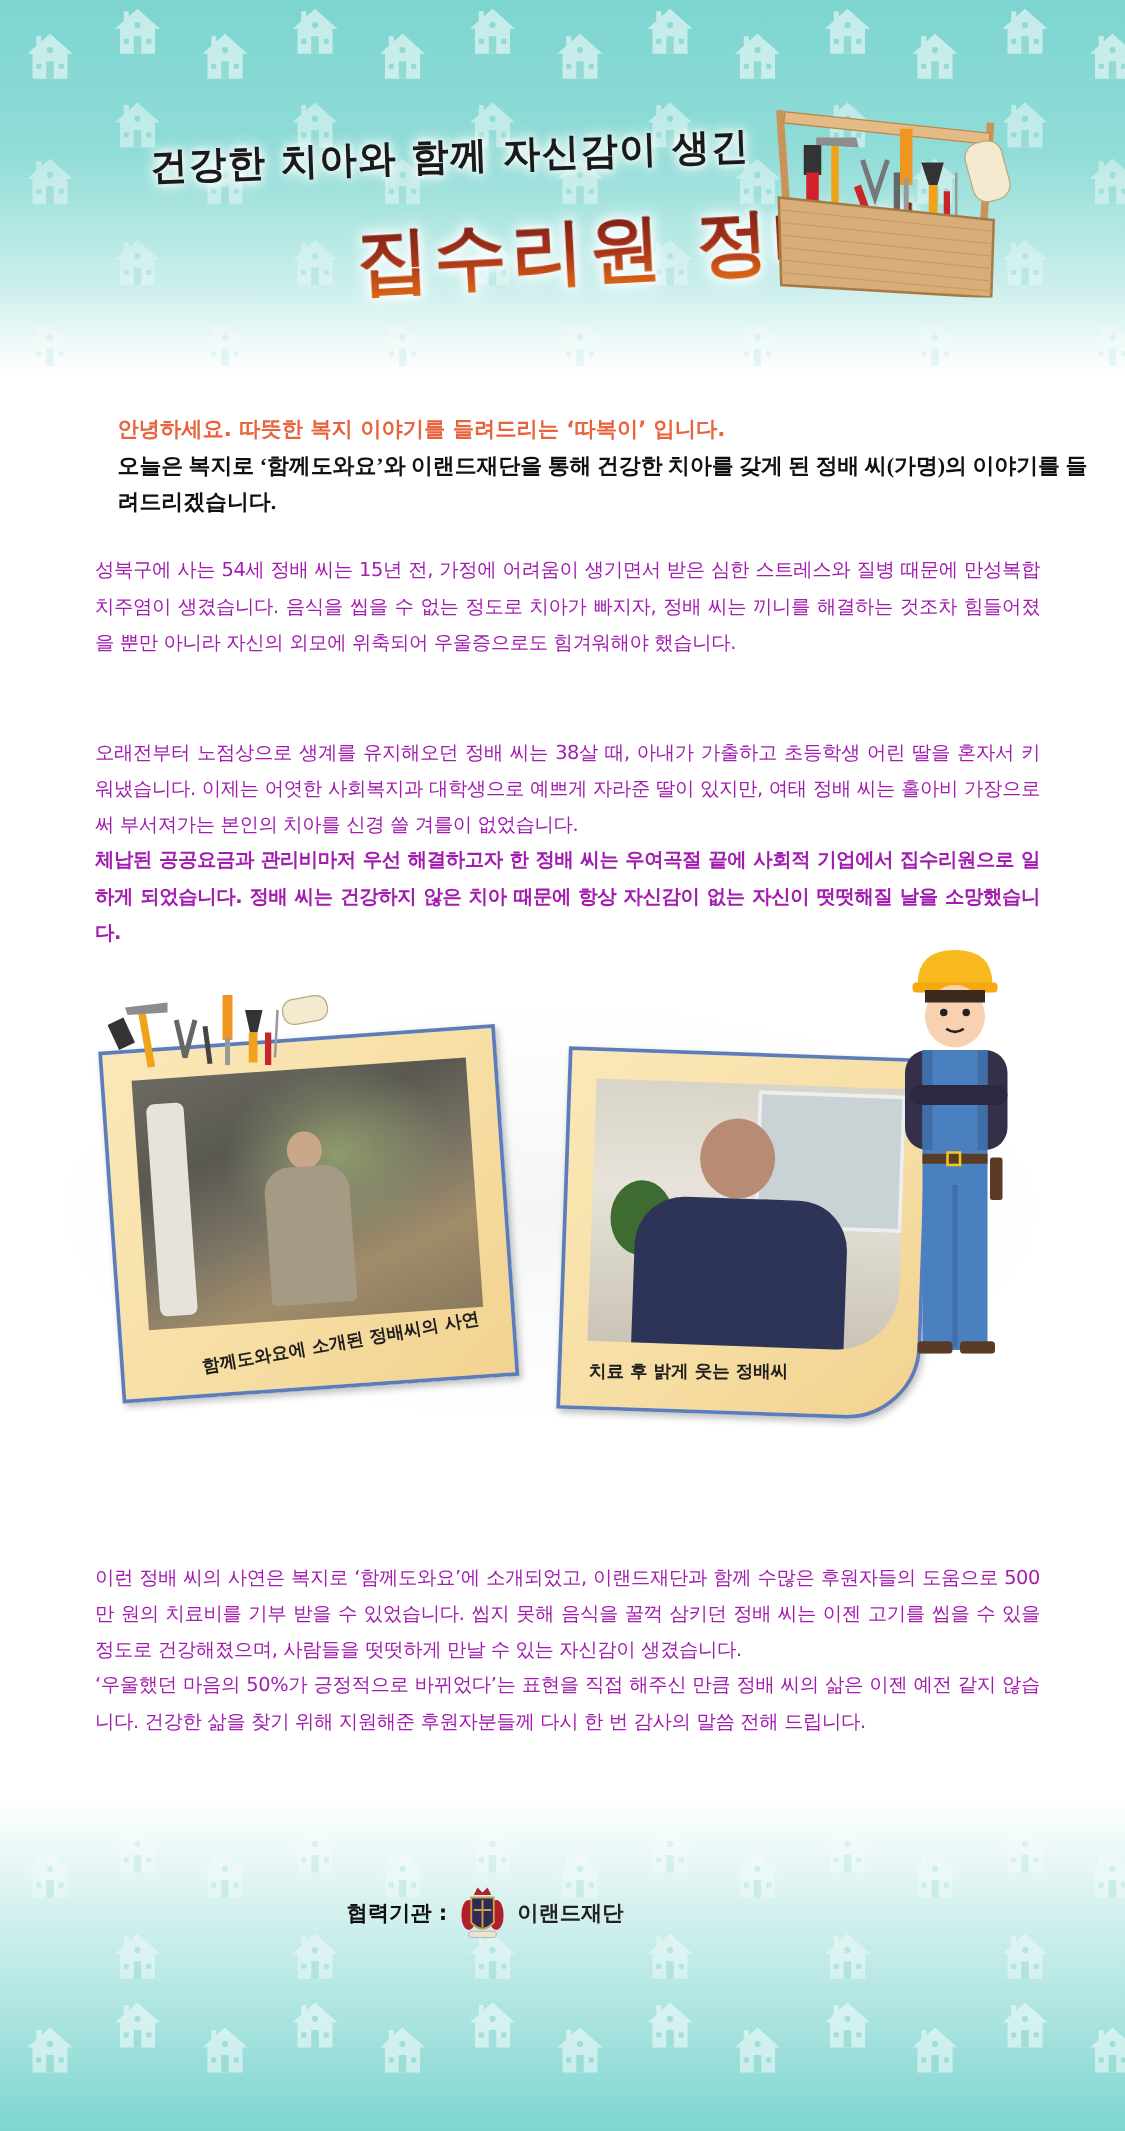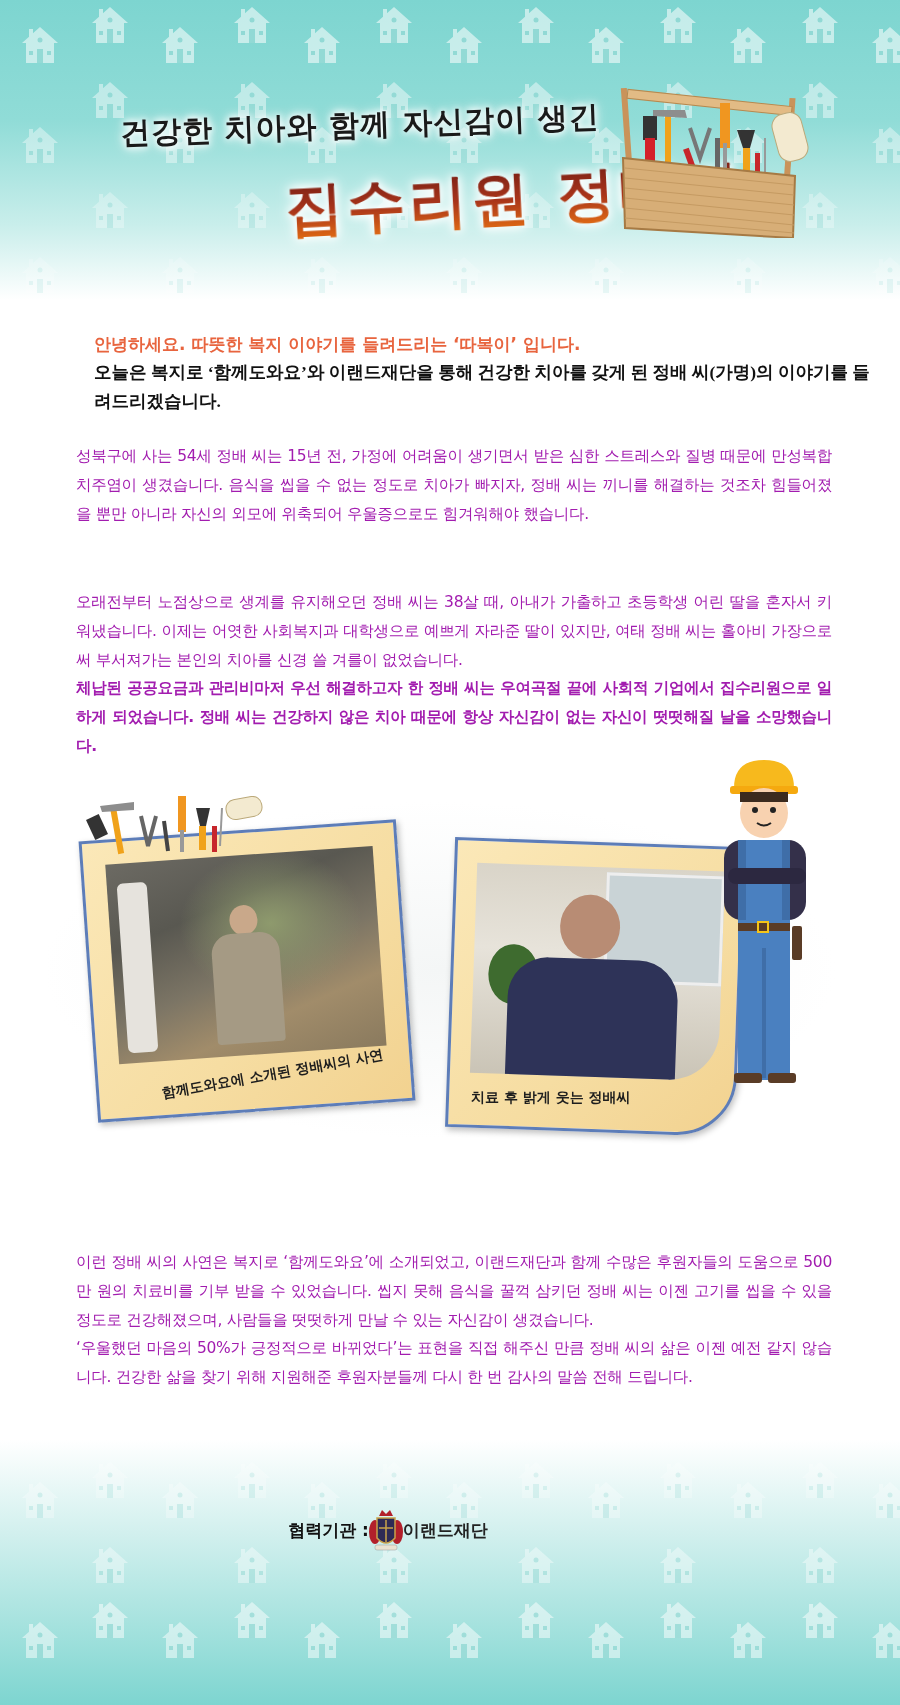--- a/index.html
+++ b/index.html
@@ -122,21 +122,21 @@
   
   .tools-small { position: absolute; left: 86px; top: 796px; width: 180px; height: 60px; }
 
   
   .donation {
     position: absolute; left: 0; top: 1465px; width: 900px; text-align: center;
     font-size: 18px; font-weight: bold; color: #111; padding-left: 30px;
   }
   .partner {
     position: absolute; left: 0; top: 1508px; width: 776px;
-    display: flex; justify-content: center; align-items: center; gap: 0;
+    display: flex; justify-content: center; align-items: center; gap: 11px;
     font-size: 17px; color: #111;
   }
   .partner-label { font-weight: bold; }
   .partner-name { font-weight: bold; color: #222; font-size: 17px; }
   .emblem { width: 34px; height: 44px; }
 </style>
 </head>
 <body>
 
 <div class="page">

